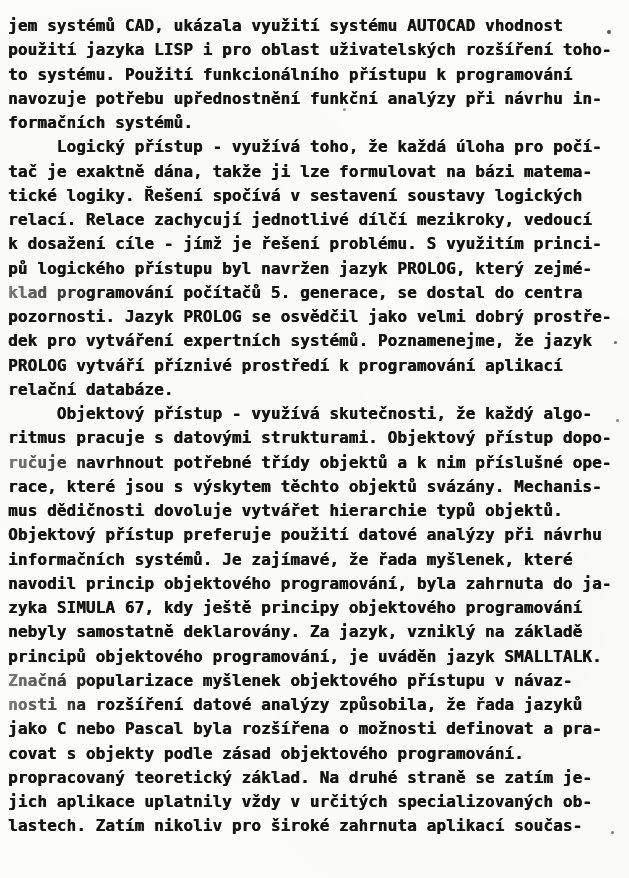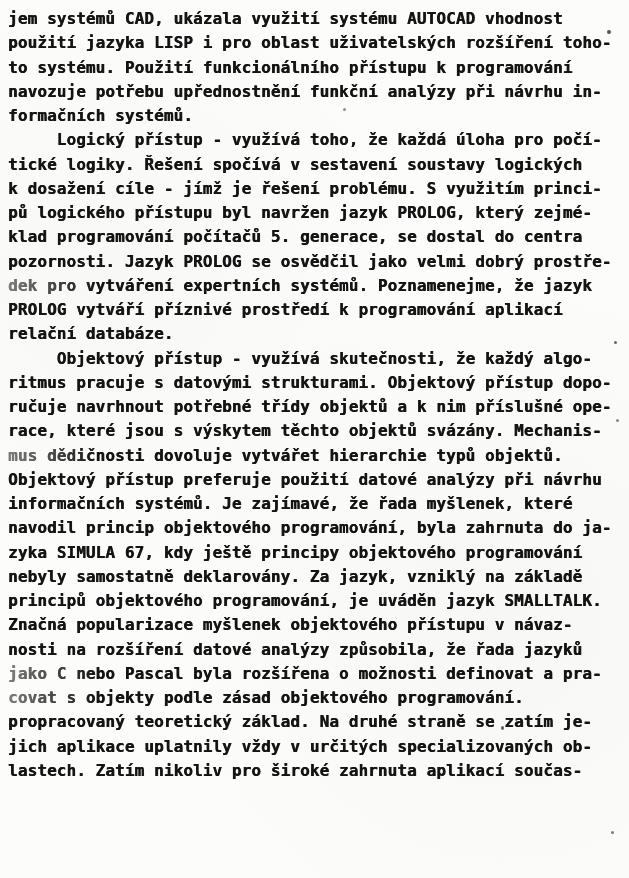--- a/index.html
+++ b/index.html
@@ -17,21 +17,21 @@
     width: 629px;
     height: 878px;
     background:
       radial-gradient(circle at 18% 32%, rgba(0,0,0,0.015), transparent 40%),
       radial-gradient(circle at 80% 70%, rgba(0,0,0,0.02), transparent 45%),
       #fcfcfa;
     overflow: hidden;
   }
   .text-block {
     position: absolute;
-    top: 7px;
+    top: 14px;
     left: 8px;
     width: 614px;
   }
   .line {
     font-family: "DejaVu Sans Mono", "Liberation Mono", monospace;
     font-size: 16px;
     font-weight: 700;
     line-height: 24.25px;
     height: 24.25px;
     letter-spacing: 0.1px;
@@ -61,21 +61,23 @@
 <body>
 
 <div class="page">
   <div class="text-block">
       <div class="line">jem systémů CAD, ukázala využití systému AUTOCAD vhodnost</div>
       <div class="line">použití jazyka LISP i pro oblast uživatelských rozšíření toho-</div>
       <div class="line">to systému. Použití funkcionálního přístupu k programování</div>
       <div class="line">navozuje potřebu upřednostnění funkční analýzy při návrhu in-</div>
       <div class="line">formačních systémů.</div>
       <div class="line">     Logický přístup - využívá toho, že každá úloha pro počí-</div>
+      <div class="line">tač je exaktně dána, takže ji lze formulovat na bázi matema-</div>
       <div class="line">tické logiky. Řešení spočívá v sestavení soustavy logických</div>
+      <div class="line">relací. Relace zachycují jednotlivé dílčí mezikroky, vedoucí</div>
       <div class="line">k dosažení cíle - jímž je řešení problému. S využitím princi-</div>
       <div class="line">pů logického přístupu byl navržen jazyk PROLOG, který zejmé-</div>
       <div class="line">klad programování počítačů 5. generace, se dostal do centra</div>
       <div class="line">pozornosti. Jazyk PROLOG se osvědčil jako velmi dobrý prostře-</div>
       <div class="line">dek pro vytváření expertních systémů. Poznamenejme, že jazyk</div>
       <div class="line">PROLOG vytváří příznivé prostředí k programování aplikací</div>
       <div class="line">relační databáze.</div>
       <div class="line">     Objektový přístup - využívá skutečnosti, že každý algo-</div>
       <div class="line">ritmus pracuje s datovými strukturami. Objektový přístup dopo-</div>
       <div class="line">ručuje navrhnout potřebné třídy objektů a k nim příslušné ope-</div>

